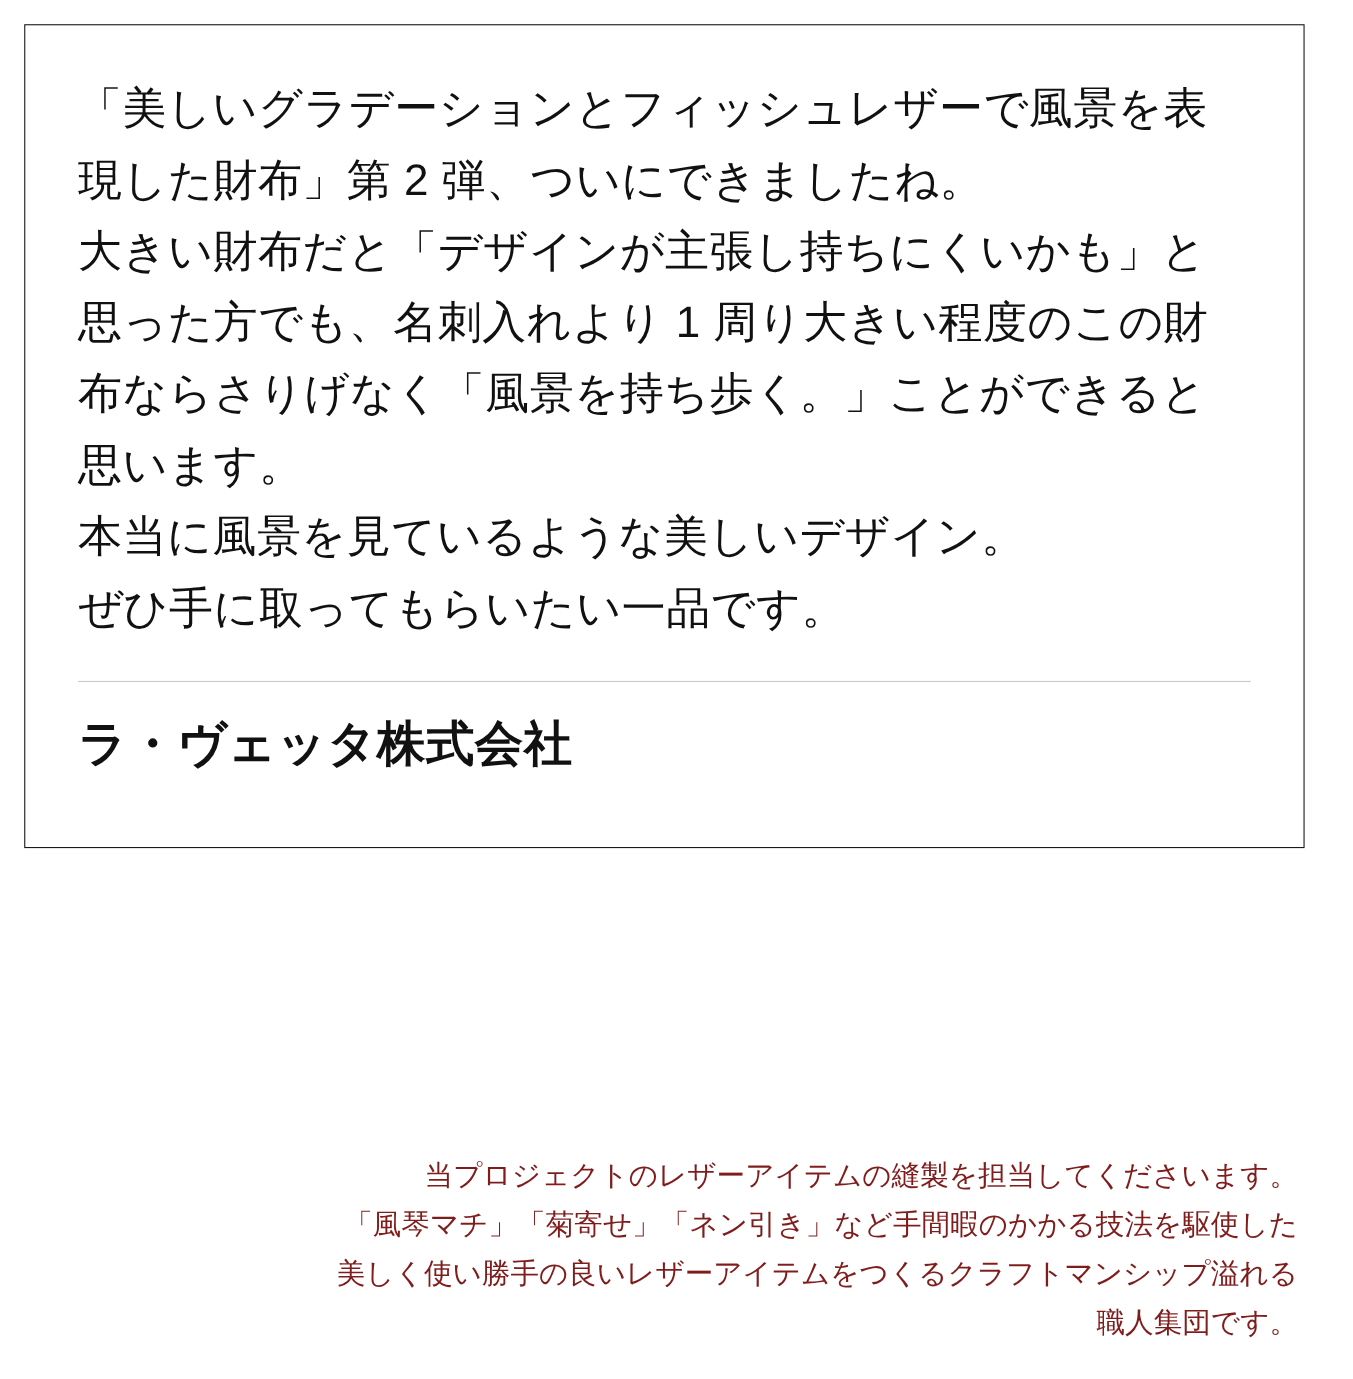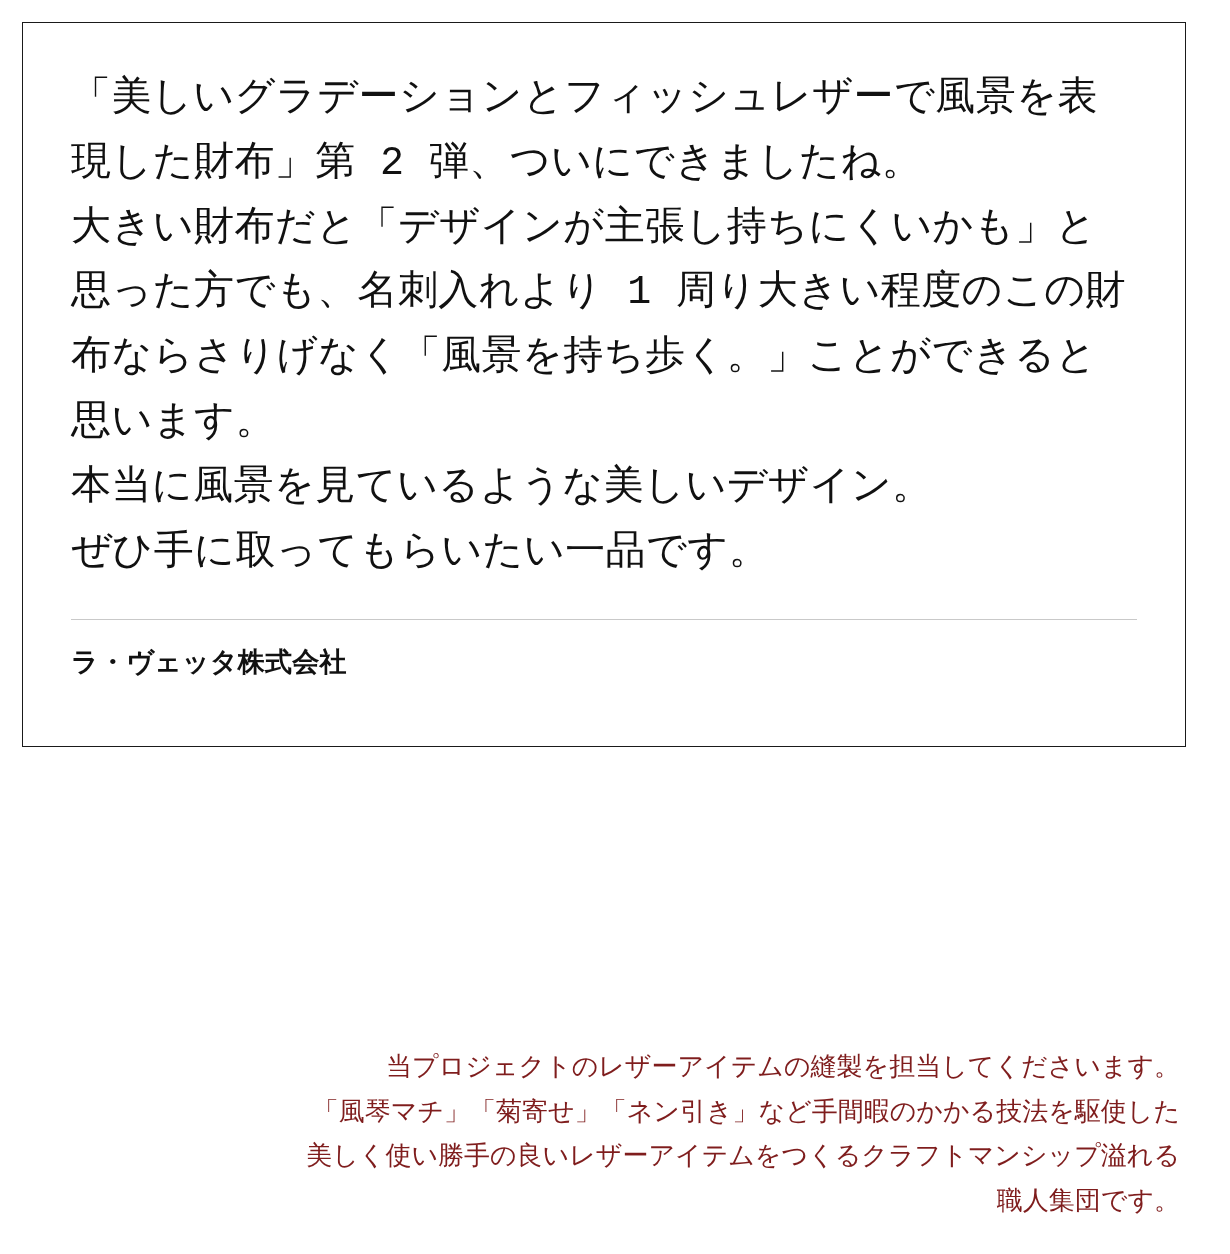--- a/index.html
+++ b/index.html
@@ -12,21 +12,20 @@
     height: 1254px;
     font-family: "Liberation Sans", "DejaVu Sans", sans-serif;
     color: #1a1a1a;
     overflow: hidden;
   }
   .page {
     position: relative;
     width: 1230px;
     height: 1178px;
     box-sizing: border-box;
-    font-family: Liberation Mono, monospace;
   }
   .outer-card {
     position: absolute;
     left: 22px;
     top: 22px;
     width: 1164px;
     box-sizing: border-box;
     border: 1px solid #1a1a1a;
     padding: 44px 48px 30px 48px;
   }
@@ -38,21 +37,21 @@
     color: #111111;
     white-space: pre-wrap;
     margin: 0;
   }
   .divider {
     border: 0;
     border-top: 1px solid #c9c9c9;
     margin: 34px 0 26px 0;
   }
   .company-name {
-    font-size: 27px;
+    font-size: 44px;
     line-height: 1.4;
     font-weight: 600;
     color: #111111;
     margin: 0 0 32px 0;
     letter-spacing: 0.01em;
   }
   .company-desc {
     font-size: 26px;
     line-height: 1.62;
     color: #1a1a1a;

